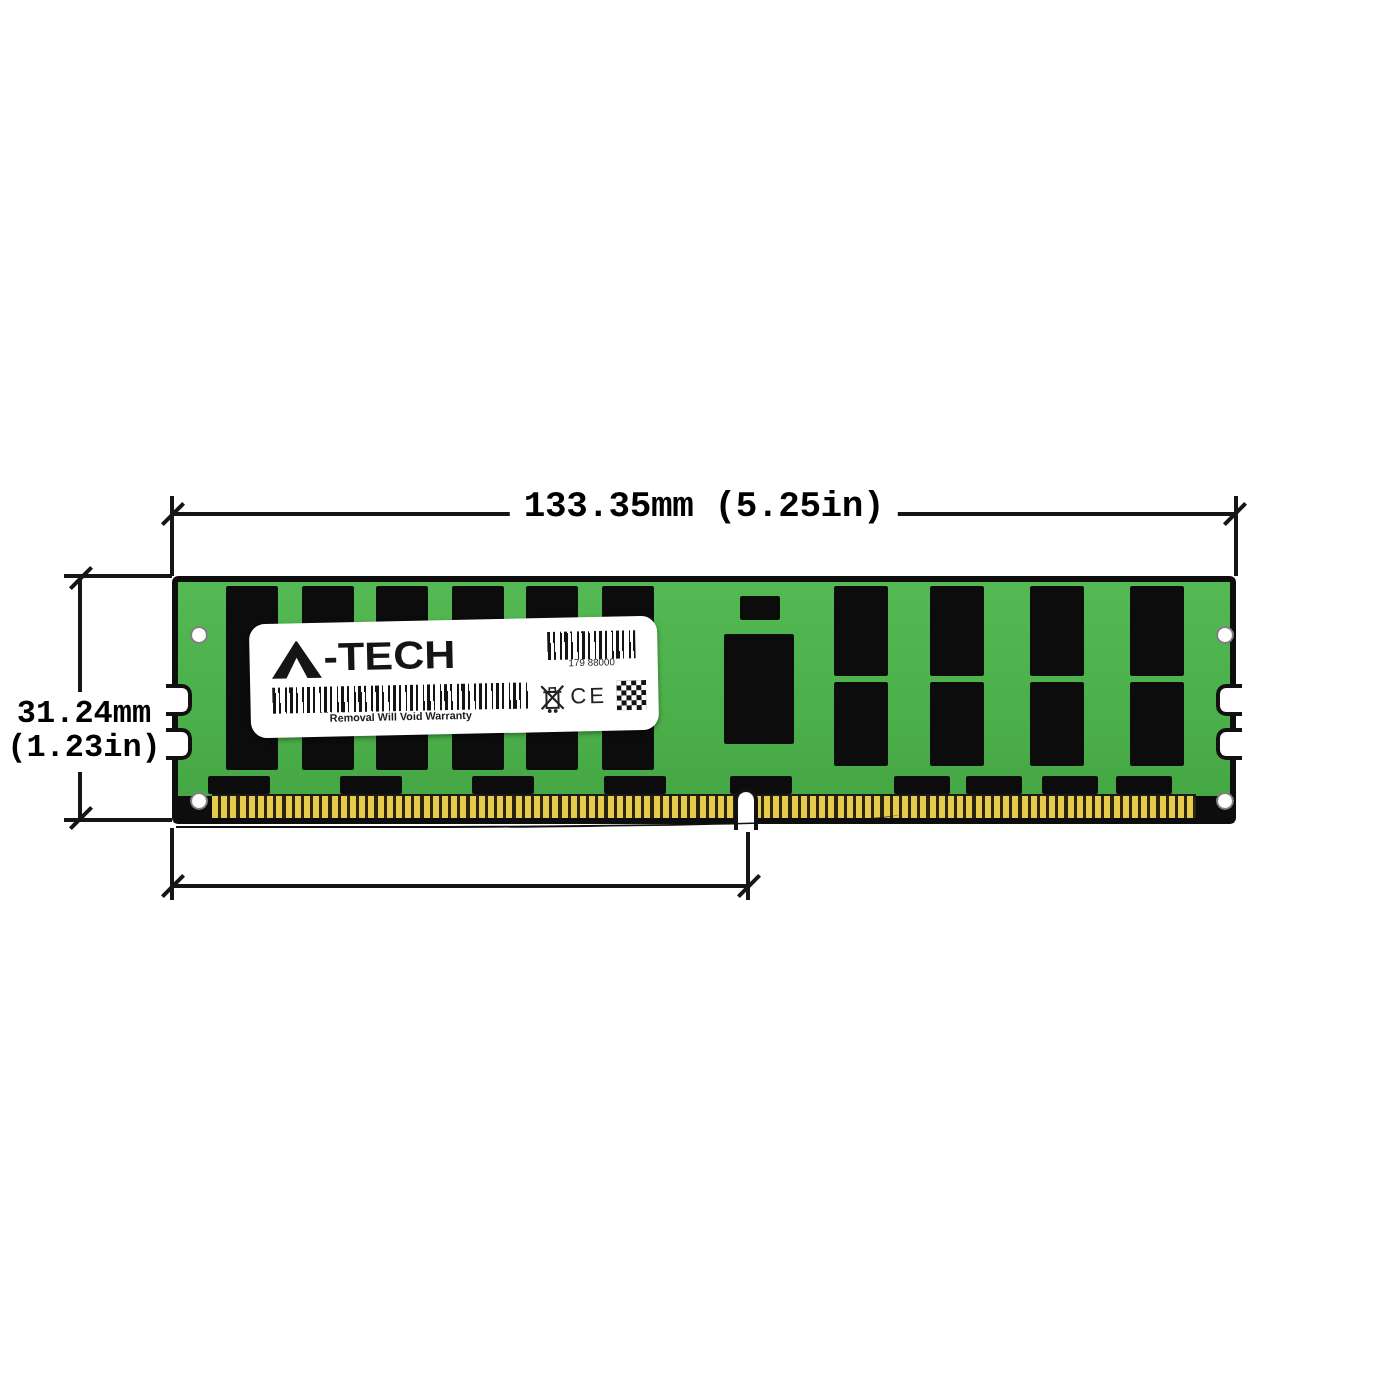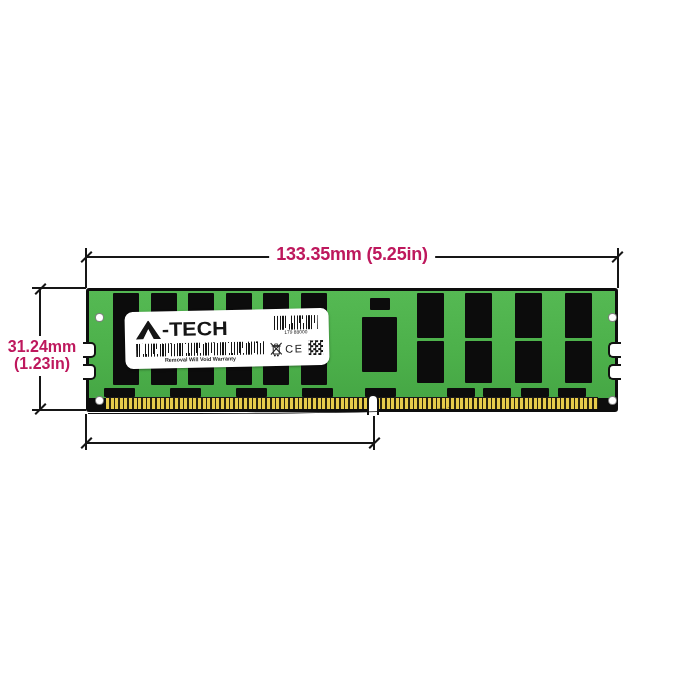--- a/index.html
+++ b/index.html
@@ -2,22 +2,22 @@
 <html><head>
 <meta charset="utf-8">
 <style>
   html,body{margin:0;padding:0;background:#fff;}
   .canvas{position:relative;width:700px;height:700px;background:#fff;overflow:hidden;
           font-family:"Liberation Sans",sans-serif;color:#111;}
 
   
   .dline{position:absolute;background:#161616;}
   .tick{position:absolute;width:15px;height:2px;background:#161616;transform:rotate(-45deg);}
-  .dimtext{position:absolute;background:#fff;font-weight:700;color:#be185d;
-           padding:0 7px;white-space:nowrap;line-height:1.05;}
+  .dimtext{position:absolute;background:#fff;font-weight:700;color:#000000;
+           padding:0 7px;white-space:nowrap;line-height:1.05;font-family:Liberation Mono, monospace;}
   .dimtext.h{font-size:18px;letter-spacing:-0.2px;}
   .dimtext.v{font-size:16px;text-align:center;padding:3px 2px;}
 
   
   .module{position:absolute;left:86px;top:288px;width:532px;height:124px;
           background:#0d0d0d;border-radius:3px;}
   .pcb{position:absolute;left:3px;top:3px;right:3px;bottom:14px;
        background:linear-gradient(180deg,#55b953 0%,#4cb04a 60%,#46a745 100%);}
   .chip{position:absolute;background:#0c0c0c;border-radius:1px;}
   .pins{position:absolute;left:20px;right:20px;bottom:3px;height:11px;
@@ -66,21 +66,21 @@
   <div class="dline" style="left:617px;top:248px;width:2px;height:40px;"></div>
   <div class="tick" style="left:79px;top:256px;"></div>
   <div class="tick" style="left:610px;top:256px;"></div>
   <div class="dimtext h" style="left:352px;top:245px;transform:translateX(-50%);">133.35mm (5.25in)</div>
 
   <div class="dline" style="left:39px;top:288px;width:2px;height:122px;"></div>
   <div class="dline" style="left:32px;top:287px;width:54px;height:2px;"></div>
   <div class="dline" style="left:32px;top:409px;width:54px;height:2px;"></div>
   <div class="tick" style="left:33px;top:288px;"></div>
   <div class="tick" style="left:33px;top:408px;"></div>
-  <div class="dimtext v" style="left:0px;top:336px;width:80px;">
+  <div class="dimtext v" style="left:0px;top:346px;width:80px;">
     <div>31.24mm</div>
     <div>(1.23in)</div>
   </div>
 
   <div class="module">
     <div class="pcb">
 
       <div class="chip" style="left:24px;top:2px;width:26px;height:92px;"></div>
       <div class="chip" style="left:62px;top:2px;width:26px;height:92px;"></div>
       <div class="chip" style="left:99px;top:2px;width:26px;height:92px;"></div>

